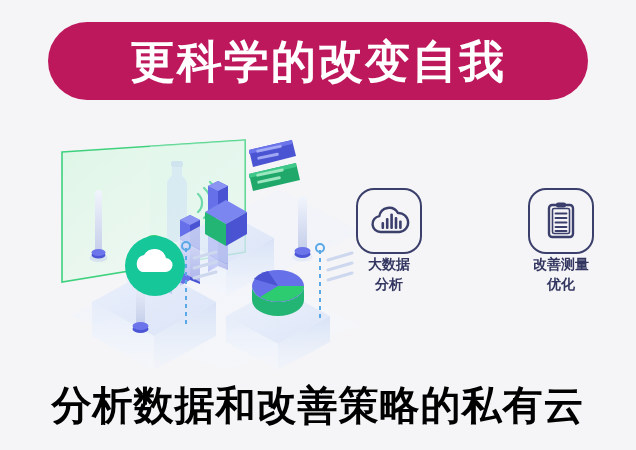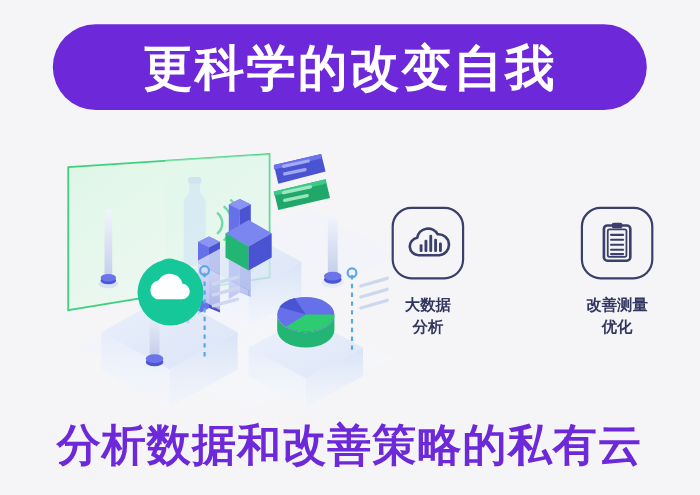--- a/index.html
+++ b/index.html
@@ -14,21 +14,21 @@
     position: relative;
     width: 636px; height: 450px;
     background: #f5f5f7;
   }
 
   
   .banner {
     position: absolute;
     left: 48px; top: 22px;
     width: 540px; height: 78px;
-    background: #6d28d9;
+    background: #be185d;
     border-radius: 39px;
     display: flex;
     align-items: center;
     justify-content: center;
   }
   .banner-title {
     color: #ffffff;
     font-size: 45px;
     font-weight: bold;
     letter-spacing: 2px;
@@ -63,36 +63,35 @@
     width: 66px; height: 66px;
     border: 2px solid #3b3f6b;
     border-radius: 18px;
     display: flex;
     align-items: center;
     justify-content: center;
     background: #f5f5f7;
   }
   .feature-icon svg { display: block; }
   .feature-label {
-    margin-top: 13px;
     color: #333660;
     font-size: 14px;
     font-weight: bold;
     line-height: 1.45;
     text-align: center;
     white-space: pre-line;
   }
 
   
   .tagline {
     position: absolute;
     left: 0; top: 382px;
     width: 636px;
     text-align: center;
-    color: #6d28d9;
+    color: #000000;
     font-size: 40px;
     font-weight: bold;
     letter-spacing: 1px;
     line-height: 1.15;
     white-space: nowrap;
   }
 </style>
 </head>
 <body>
 

